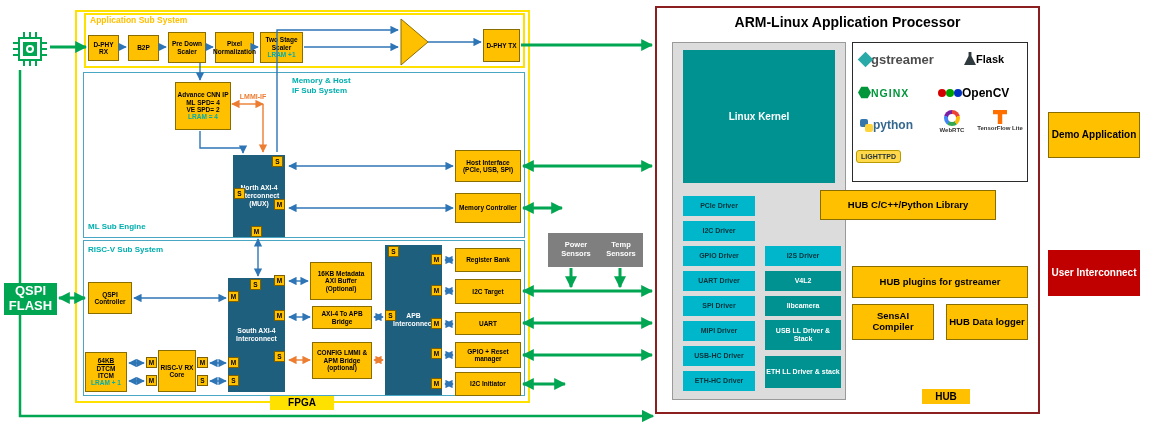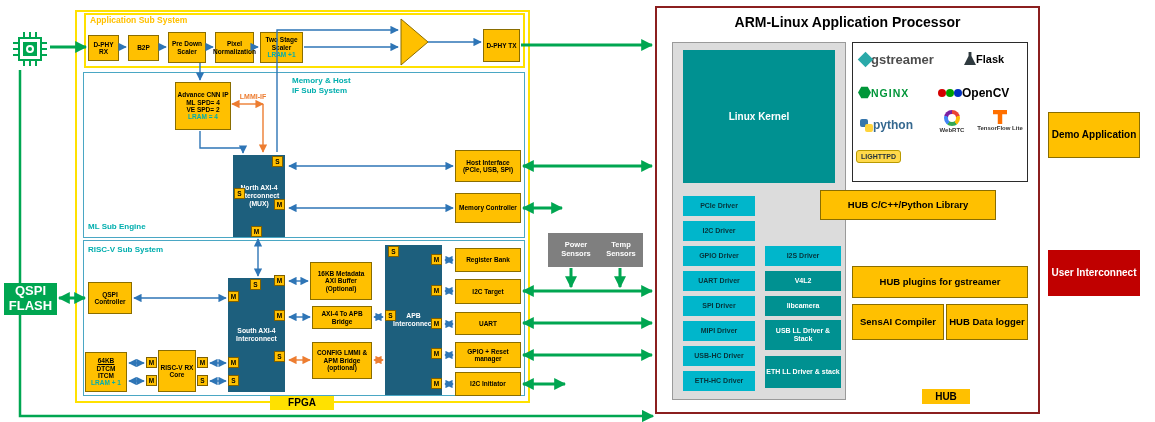--- a/index.html
+++ b/index.html
@@ -209,21 +209,21 @@
   <div class="logo-col" style="left:974px;top:110px;width:52px">
     <span class="icon-tf"></span>
     <span class="tinytxt">TensorFlow Lite</span>
   </div>
   <div class="logo-row" style="left:856px;top:150px">
     <span class="chip-lighttpd">LIGHTTPD</span>
   </div>
 
   <div class="b hubbox" style="left:820px;top:190px;width:176px;height:30px">HUB C/C++/Python Library</div>
   <div class="b hubbox" style="left:852px;top:266px;width:176px;height:32px">HUB plugins for gstreamer</div>
-  <div class="b hubbox" style="left:852px;top:304px;width:92px;height:36px">SensAI Compiler</div>
+  <div class="b hubbox" style="left:852px;top:304px;width:82px;height:36px">SensAI Compiler</div>
   <div class="b hubbox" style="left:946px;top:304px;width:82px;height:36px">HUB Data logger</div>
   <div class="b" style="left:922px;top:389px;width:48px;height:15px;background:#FFC000;font-weight:bold;font-size:10px">HUB</div>
 
   <div class="b hubbox" style="left:1048px;top:112px;width:92px;height:46px;font-size:10px">Demo Application</div>
   <div class="b" style="left:1048px;top:250px;width:92px;height:46px;background:#C00000;color:#fff;font-weight:bold;font-size:10px">User Interconnect</div>
 
   <svg class="layer" width="1155" height="422" style="z-index:5">
     <defs>
       <marker id="mg" viewBox="0 0 10 10" refX="9" refY="5" markerWidth="4" markerHeight="4" orient="auto-start-reverse">
           <path d="M0,0L10,5L0,10z" fill="#00A651"></path>

